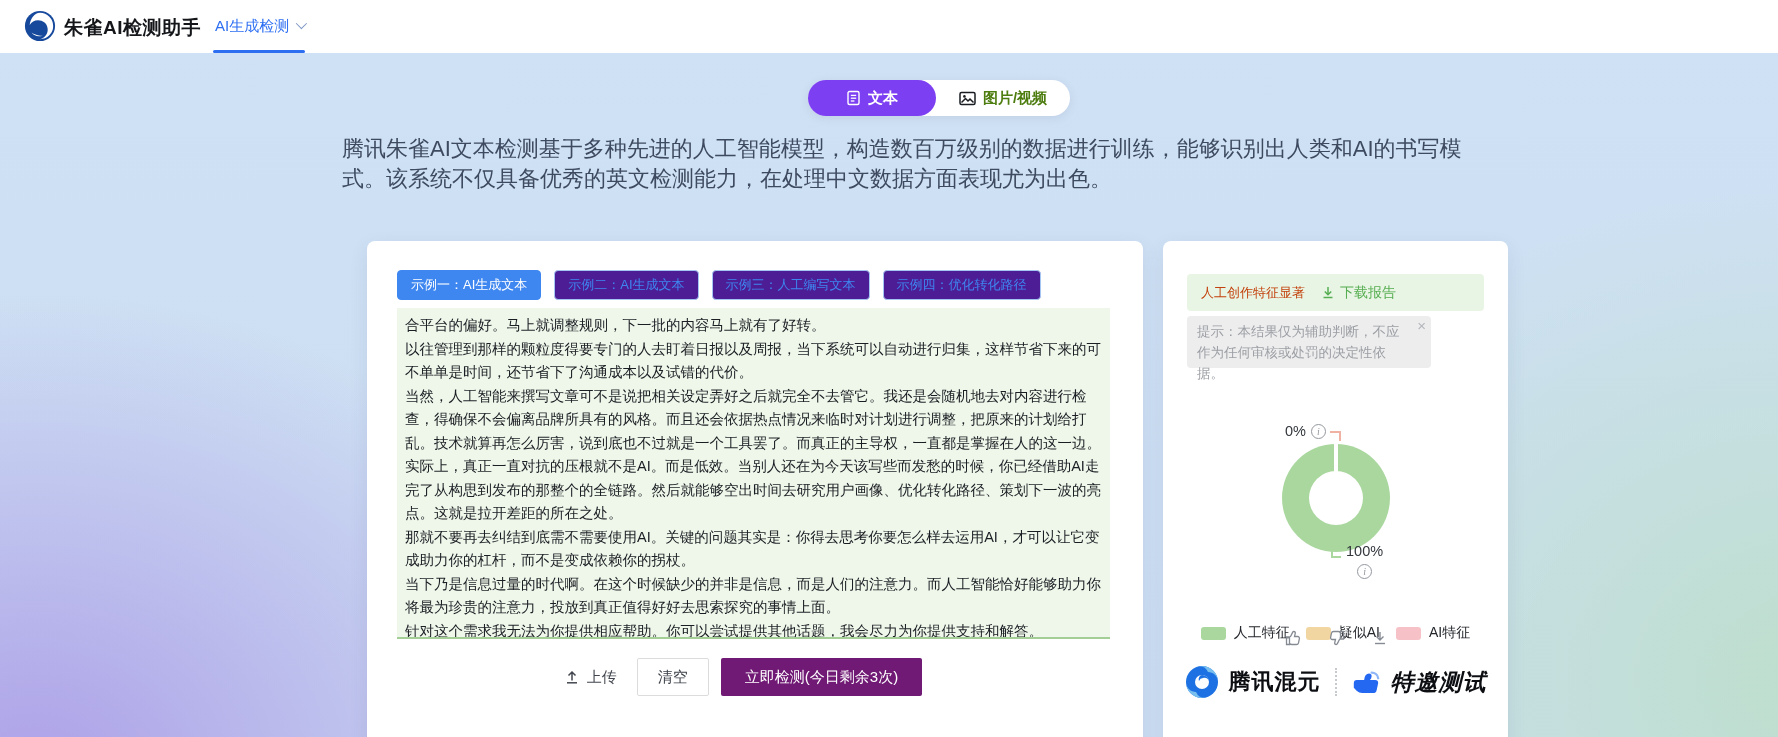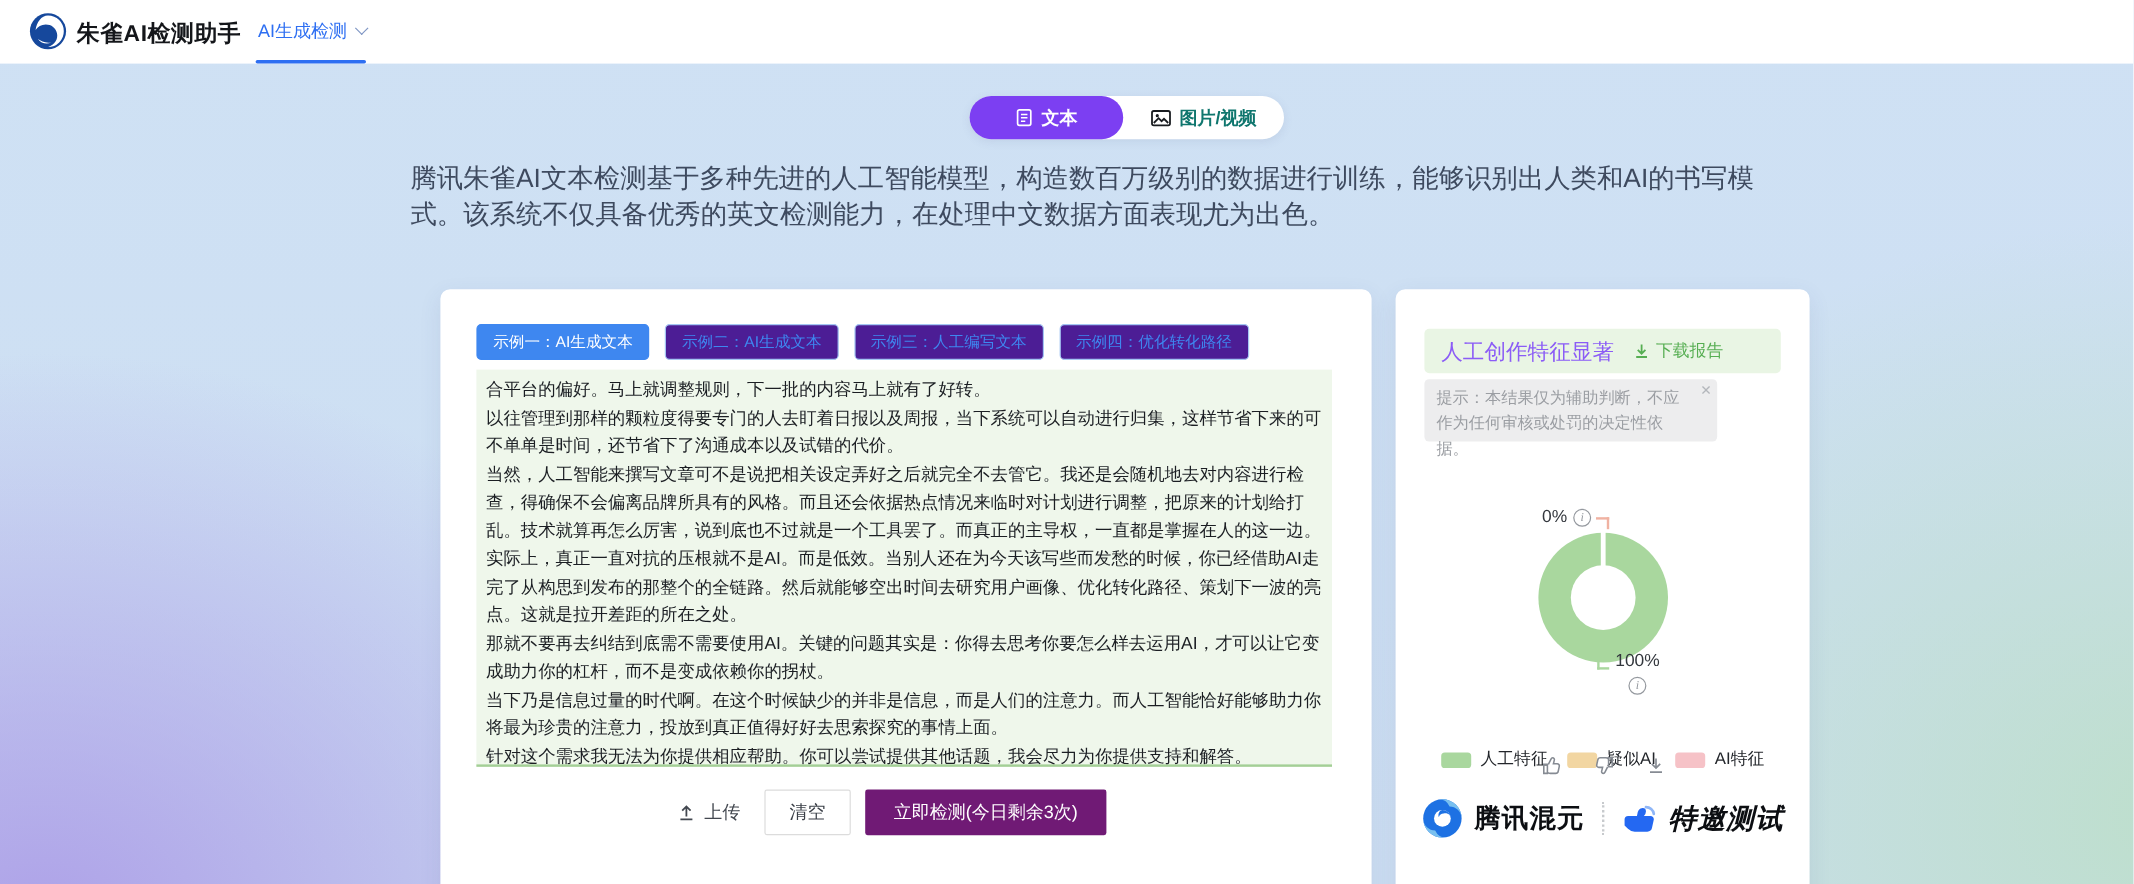--- a/index.html
+++ b/index.html
@@ -21,21 +21,21 @@
   .chev { width:8px; height:8px; border-right:1.6px solid #7f96c4; border-bottom:1.6px solid #7f96c4;
     transform:rotate(45deg) translateY(-2px); margin-top:-4px; }
   .nav-underline { position:absolute; left:213px; top:50px; width:92px; height:3px; background:#2e6ff2; border-radius:2px; }
 
   
   .toggle { position:absolute; left:808px; top:80px; width:262px; height:36px; border-radius:18px;
     background:#fff; display:flex; box-shadow:0 2px 8px rgba(90,100,150,.12); }
   .seg { display:flex; align-items:center; justify-content:center; gap:7px; font-size:15px; font-weight:700;
     border:none; background:transparent; cursor:pointer; font-family:inherit; }
   .seg-text { width:128px; border-radius:18px; background:#7c3ff2; color:#fff; }
-  .seg-media { flex:1; color:#0f766e;justify-content:center; }
+  .seg-media { flex:1; color:#4d7c0f;justify-content:center; }
 
   
   .intro { position:absolute; left:342px; top:134px; width:1155px; font-size:22px; line-height:29.5px;
     color:#3e4a5f; text-align:left; }
 
   
   .card { position:absolute; background:#fff; border-radius:8px; box-shadow:0 6px 18px rgba(70,80,140,.10); }
   .card-left  { left:367px; top:241px; width:776px; height:580px; }
   .card-right { left:1163px; top:241px; width:345px; height:580px; }
 
@@ -54,21 +54,21 @@
   .actions { position:absolute; left:0; top:417px; width:752px; display:flex; align-items:center; justify-content:center; gap:20px; }
   .upload-btn { display:flex; align-items:center; gap:7px; font-size:15px; color:#42474f; background:none; border:none; cursor:pointer; font-family:inherit; }
   .clear-btn { width:72px; height:38px; background:#fff; border:1px solid #dcdcdc; border-radius:2px;
     font-size:15px; color:#3a3f47; cursor:pointer; font-family:inherit; }
   .detect-btn { height:38px; padding:0 24px; background:#701a75; border:none; border-radius:2px;
     font-size:15px; color:#fff; cursor:pointer; font-family:inherit; margin-left:-8px; }
 
   
   .banner { position:absolute; left:24px; top:33px; width:297px; height:37px; background:#e9f5e4; border-radius:4px;
     display:flex; align-items:center; padding:0 14px; gap:16px; }
-  .verdict { font-size:18px; color:#8b5cf6; }
+  .verdict { font-size:13px; color:#c2410c; }
   .dl-report { display:flex; align-items:center; gap:5px; font-size:14px; color:#56ae52; background:none; border:none; cursor:pointer; font-family:inherit; }
 
   .notice { position:absolute; left:24px; top:75px; width:244px; height:52px; background:#ededee; border-radius:4px;
     padding:5px 24px 5px 10px; font-size:13.5px; line-height:21px; color:#9b9ea3; }
   .notice-close { position:absolute; right:5px; top:2px; font-size:15px; color:#b3b6bb; cursor:pointer; background:none; border:none; line-height:1; font-family:inherit; }
   .notice-close::before { content:"×"; }
 
   
   .donut { position:absolute; left:119px; top:203px; width:108px; height:108px; border-radius:50%; background:#a9d79e; }
   .donut::after { content:""; position:absolute; left:27px; top:27px; width:54px; height:54px; border-radius:50%; background:#fff; }

